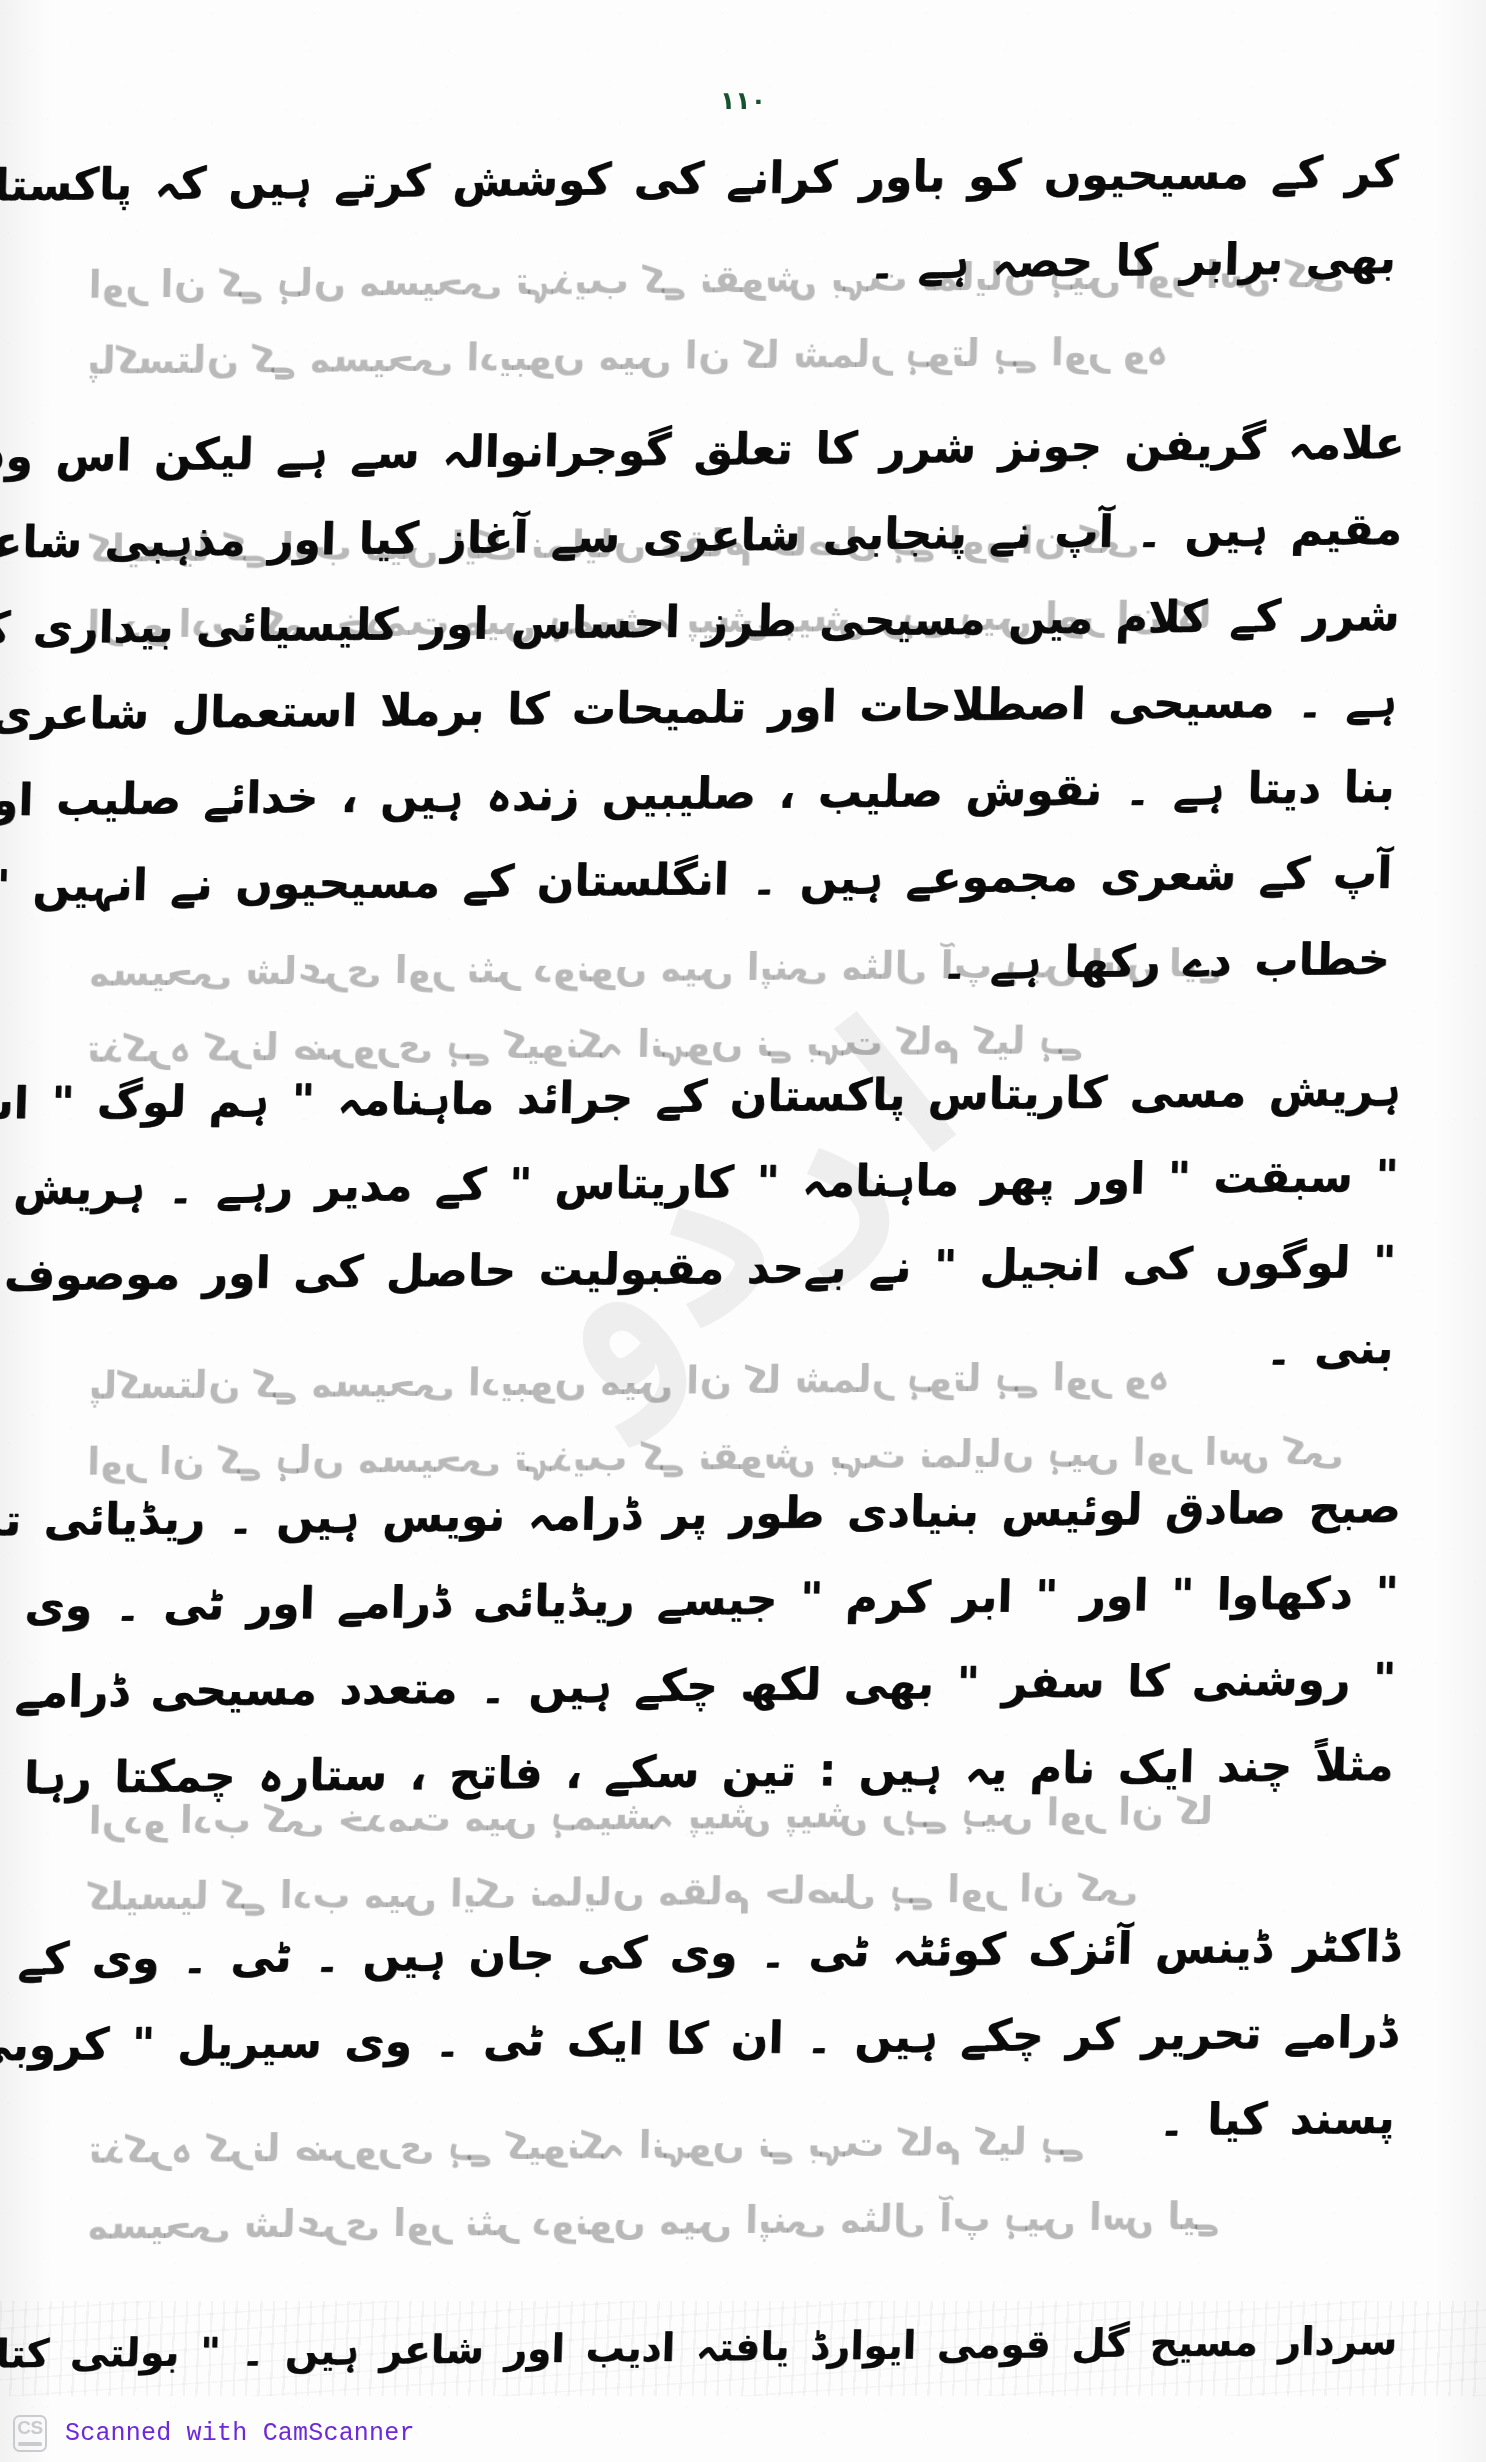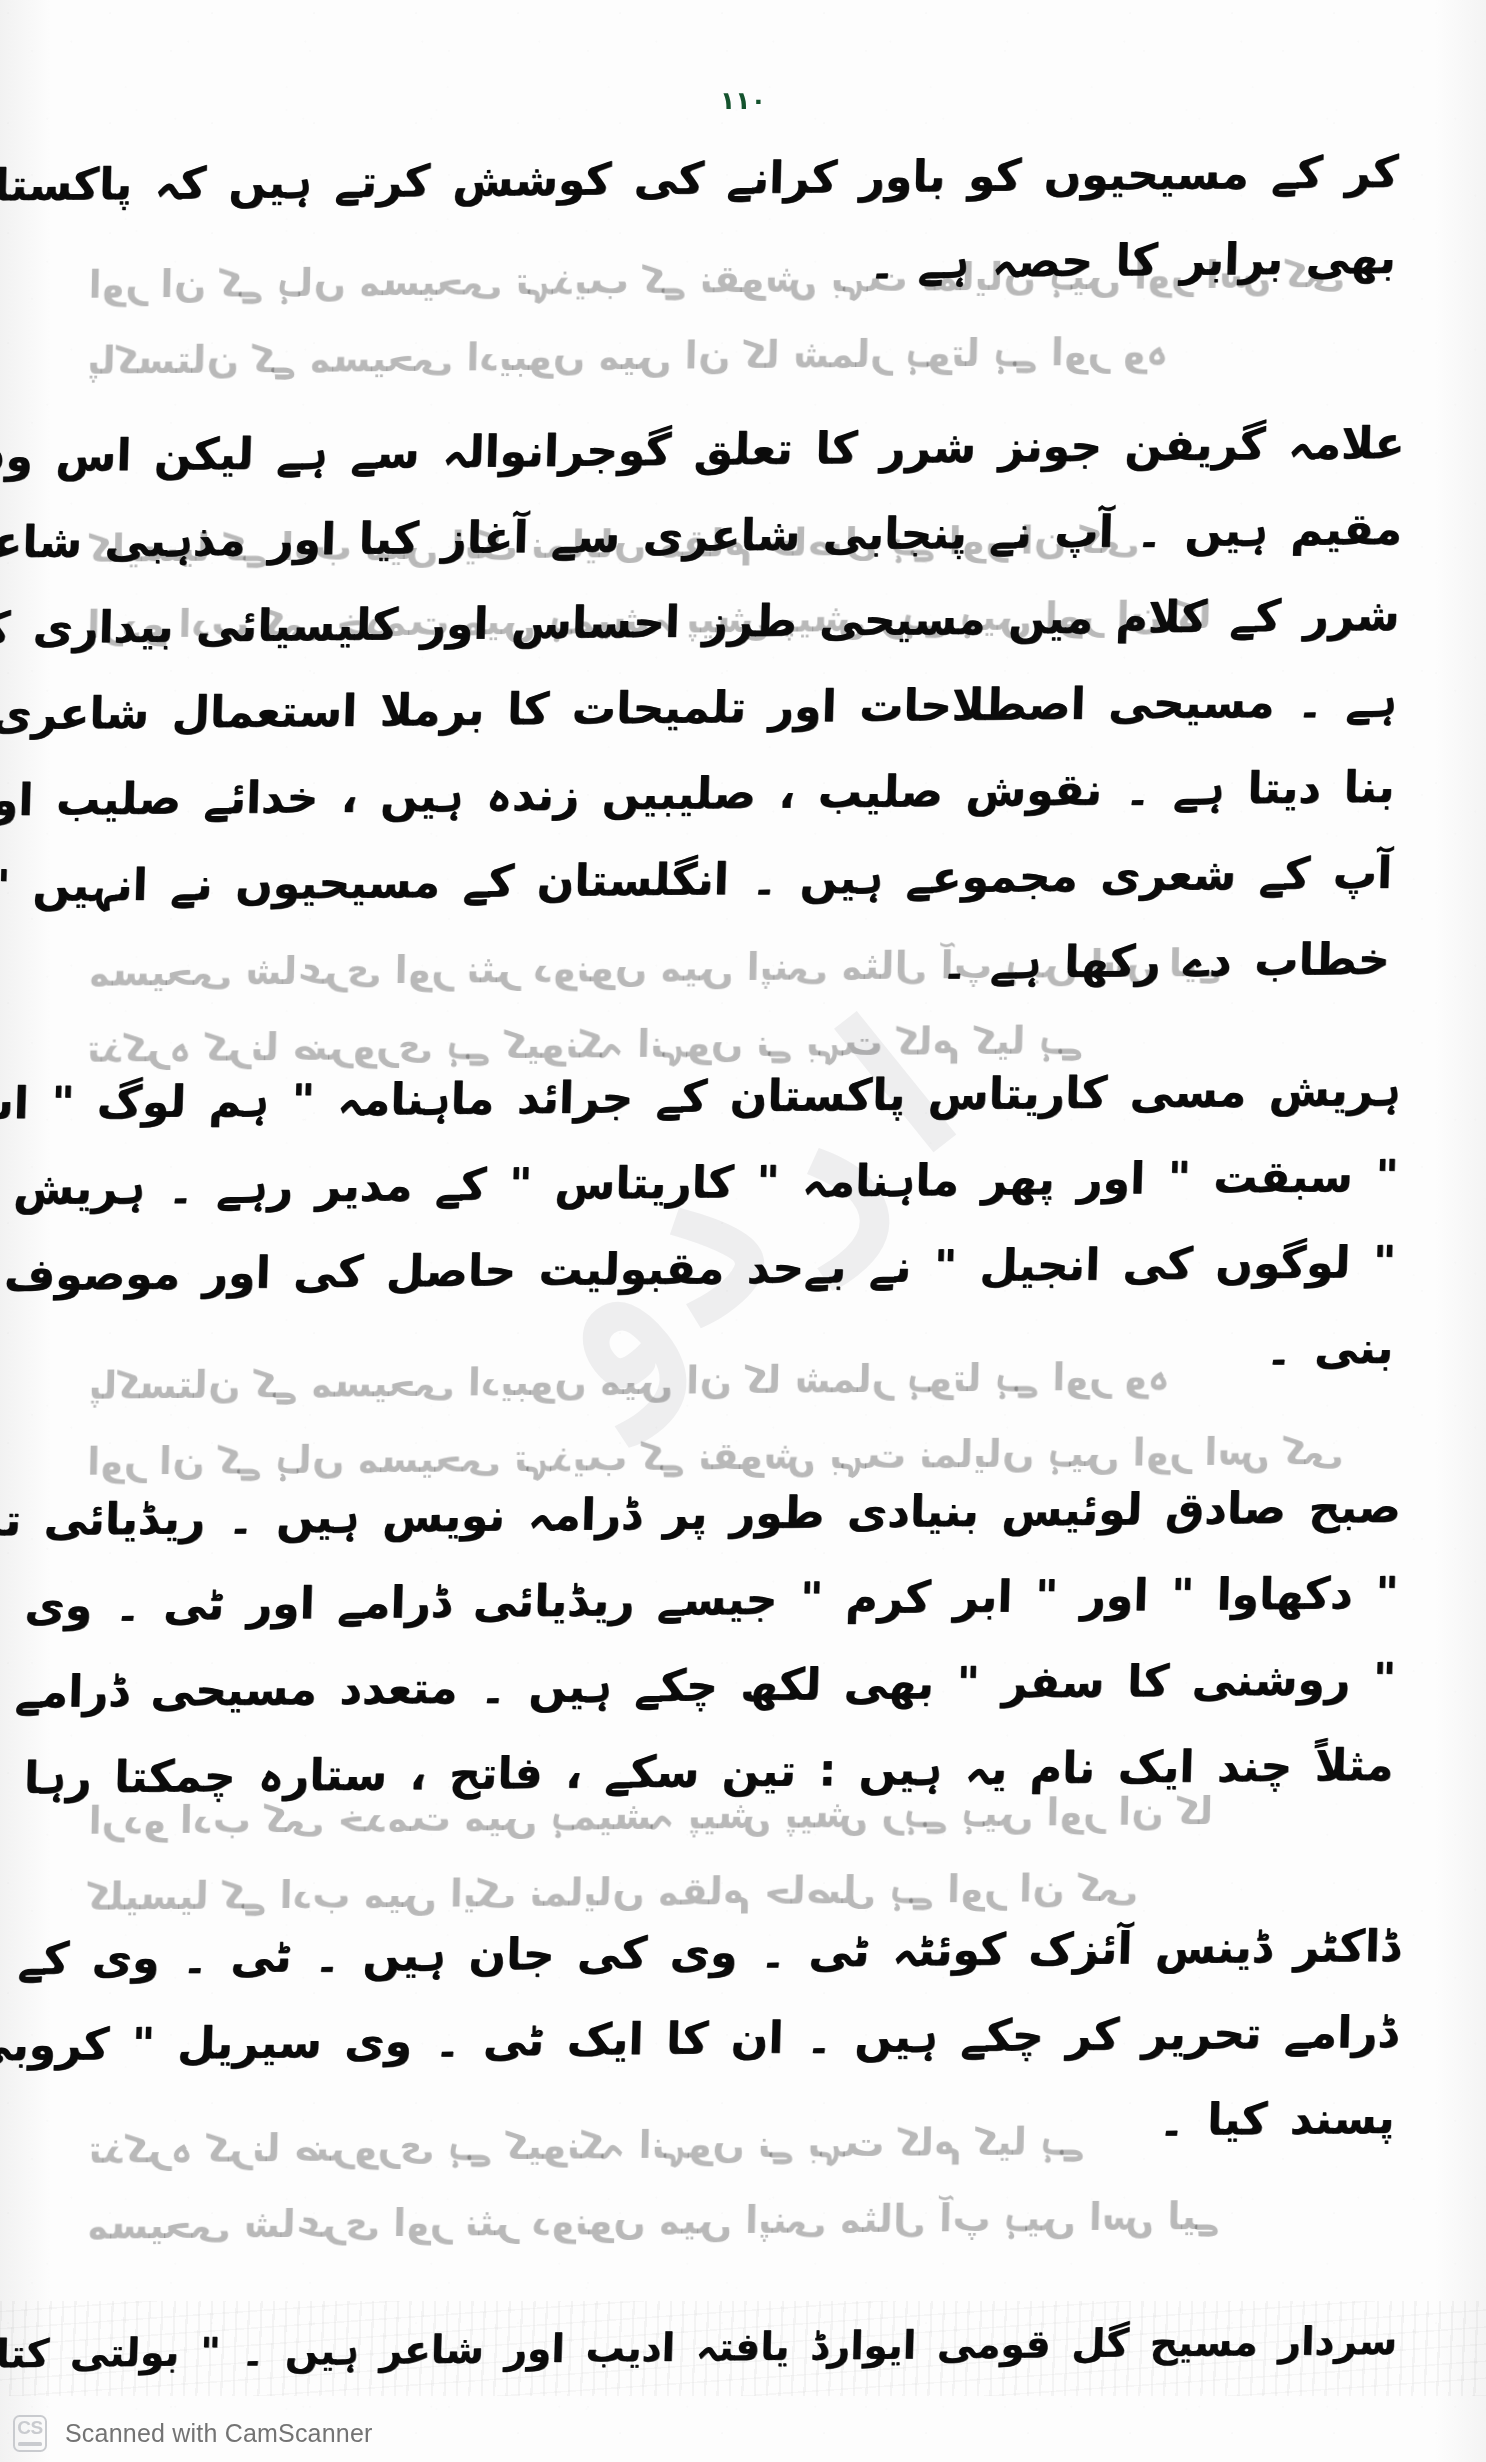--- a/index.html
+++ b/index.html
@@ -171,23 +171,23 @@
   #cs-logo .cs-bar {
     position: absolute;
     left: 2.9px;
     right: 2.9px;
     bottom: 3.7px;
     height: 3.7px;
     background: #c9cbcf;
     border-radius: 1.5px;
   }
   #cs-label {
-    font-family: Liberation Sans, sans-serif;
+    font-family: Liberation Mono, monospace;
     font-size: 25px;
-    color: #737373;
+    color: #6d28d9;
     letter-spacing: 0.2px;
     white-space: nowrap;
   }
 
   
   #footer-smudge {
     position: absolute;
     left: 0;
     right: 0;
     bottom: 66px;

